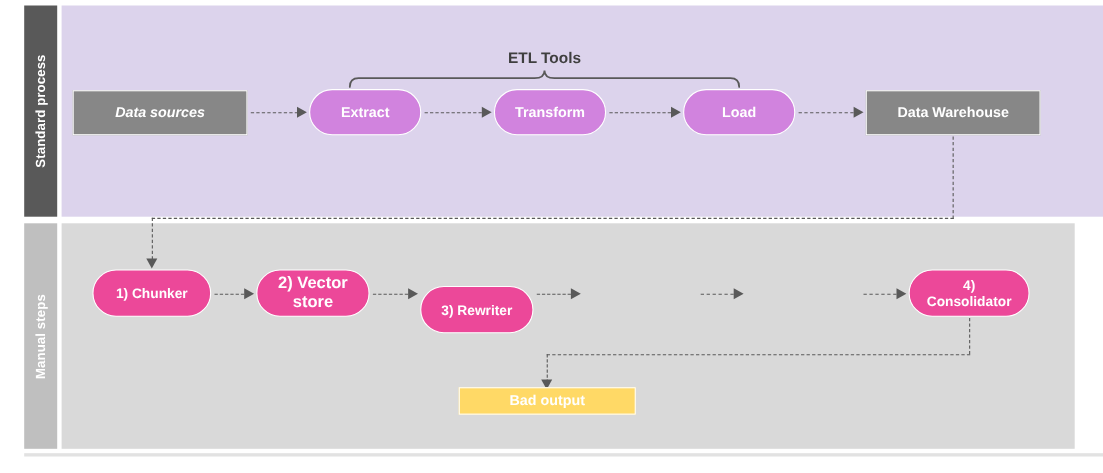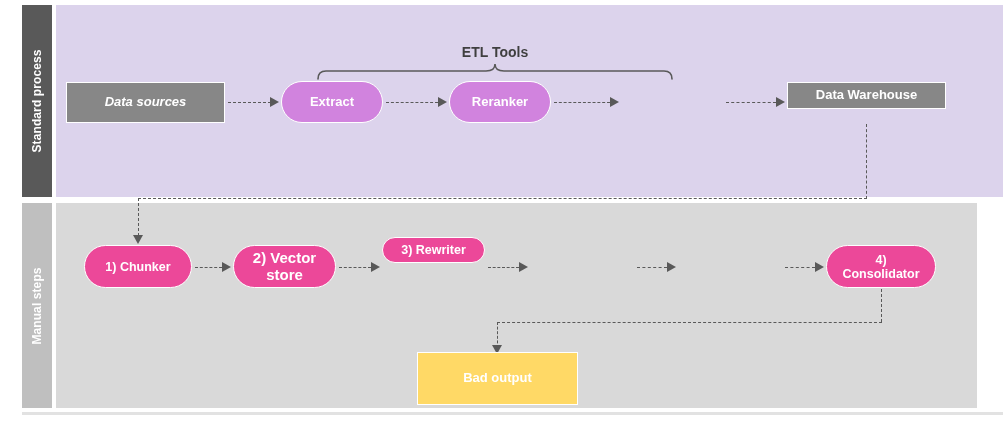--- a/index.html
+++ b/index.html
@@ -151,25 +151,28 @@
 
   <div class="node node-rect n-gray" style="left:66px; top:82px; width:159px; height:41px; font-size:13px;font-style:italic;">
     <span>Data sources</span>
   </div>
 
   <div class="node node-pill n-pink" style="left:281px; top:81px; width:102px; height:42px; font-size:13px;">
     <span>Extract</span>
   </div>
 
   <div class="node node-pill n-pink" style="left:449px; top:81px; width:102px; height:42px; font-size:13px;">
-    <span>Reranker</span>
-  </div>
-
-
-  <div class="node node-rect n-gray" style="left:787px; top:82px; width:159px; height:27px; font-size:13px;">
+    <span>Transform</span>
+  </div>
+
+  <div class="node node-pill n-pink" style="left:621px; top:81px; width:102px; height:42px; font-size:13px;">
+    <span>Load</span>
+  </div>
+
+  <div class="node node-rect n-gray" style="left:787px; top:82px; width:159px; height:41px; font-size:13px;">
     <span>Data Warehouse</span>
   </div>
 
   <div class="seg seg-h" style="left:228px; top:102px; width:43px;"></div>
   <div class="arrowhead arrow-right" style="left:270px; top:97px;"></div>
 
   <div class="seg seg-h" style="left:386px; top:102px; width:52px;"></div>
   <div class="arrowhead arrow-right" style="left:438px; top:97px;"></div>
 
   <div class="seg seg-h" style="left:554px; top:102px; width:56px;"></div>
@@ -189,21 +192,21 @@
   <div class="arrowhead arrow-down" style="left:133px; top:235px;"></div>
 
   <div class="node node-pill n-pill-gray" style="left:84px; top:245px; width:108px; height:43px; font-size:12.5px;">
     <span>1) Chunker</span>
   </div>
 
   <div class="node node-pill n-pill-gray" style="left:233px; top:245px; width:103px; height:43px; font-size:15px; padding:0 14px;">
     <span>2) Vector store</span>
   </div>
 
-  <div class="node node-pill n-pill-gray" style="left:382px; top:237px; width:103px; height:26px; font-size:12.5px;">
+  <div class="node node-pill n-pill-gray" style="left:382px; top:260px; width:103px; height:43px; font-size:12.5px;">
     <span>3) Rewriter</span>
   </div>
 
 
 
   <div class="node node-pill n-pill-gray" style="left:826px; top:245px; width:110px; height:43px; font-size:12.5px; padding:0 12px;">
     <span>4) Consolidator</span>
   </div>
 
   <div class="seg seg-h" style="left:195px; top:267px; width:27px;"></div>
@@ -219,19 +222,19 @@
   <div class="arrowhead arrow-right" style="left:667px; top:262px;"></div>
 
   <div class="seg seg-h" style="left:785px; top:267px; width:30px;"></div>
   <div class="arrowhead arrow-right" style="left:815px; top:262px;"></div>
 
   <div class="seg seg-v" style="left:881px; top:289px; height:33px;"></div>
   <div class="seg seg-h" style="left:497px; top:322px; width:385px;"></div>
   <div class="seg seg-v" style="left:497px; top:322px; height:26px;"></div>
   <div class="arrowhead arrow-down" style="left:492px; top:345px;"></div>
 
-  <div class="node node-rect n-yellow" style="left:417px; top:352px; width:161px; height:53px; font-size:13px;">
+  <div class="node node-rect n-yellow" style="left:417px; top:352px; width:161px; height:25px; font-size:13px;">
     <span>Bad output</span>
   </div>
 
   <div id="footer-rule"></div>
 
 </div>
 
 </body></html>

